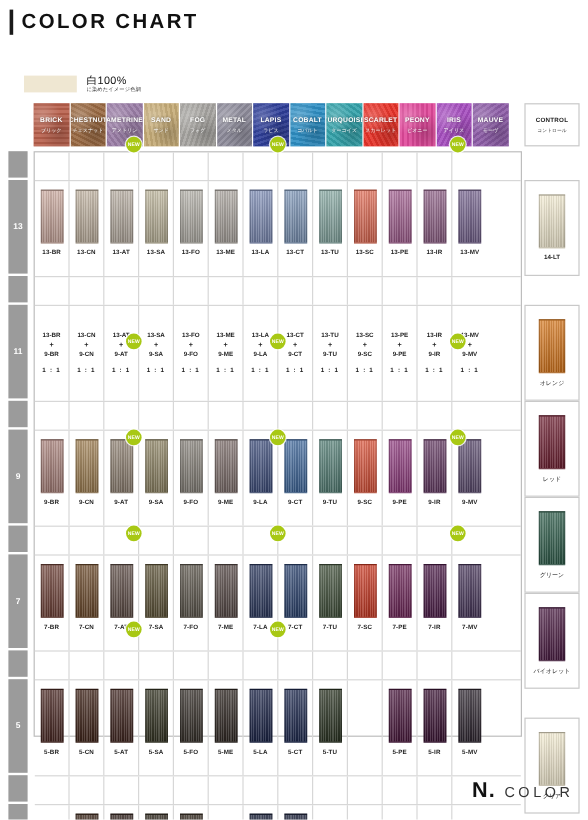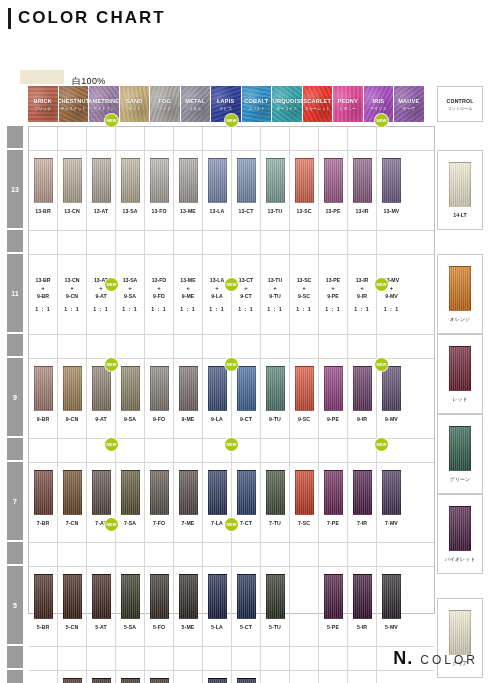--- a/index.html
+++ b/index.html
@@ -25,21 +25,21 @@
   }
 
   
   .note-wrap {
     position: absolute; left: 20px; top: 62px;
     display: flex; align-items: center;
   }
   .note-swatch {
     width: 44px; height: 14px; background: #efe7d2;
   }
-  .note-texts { margin-left: 8px; margin-top: 14px; }
+  .note-texts { margin-left: 8px; }
   .note-main { font-size: 9px; color: #111; letter-spacing: .3px; line-height: 10px; }
   .note-sub  { font-size: 4.4px; color: #333; line-height: 6px; letter-spacing: .1px; }
 
   
   .chart {
     position: absolute; left: 7px; top: 86px;
     width: 476px; height: 528px;
   }
 
   .colhead-row {

